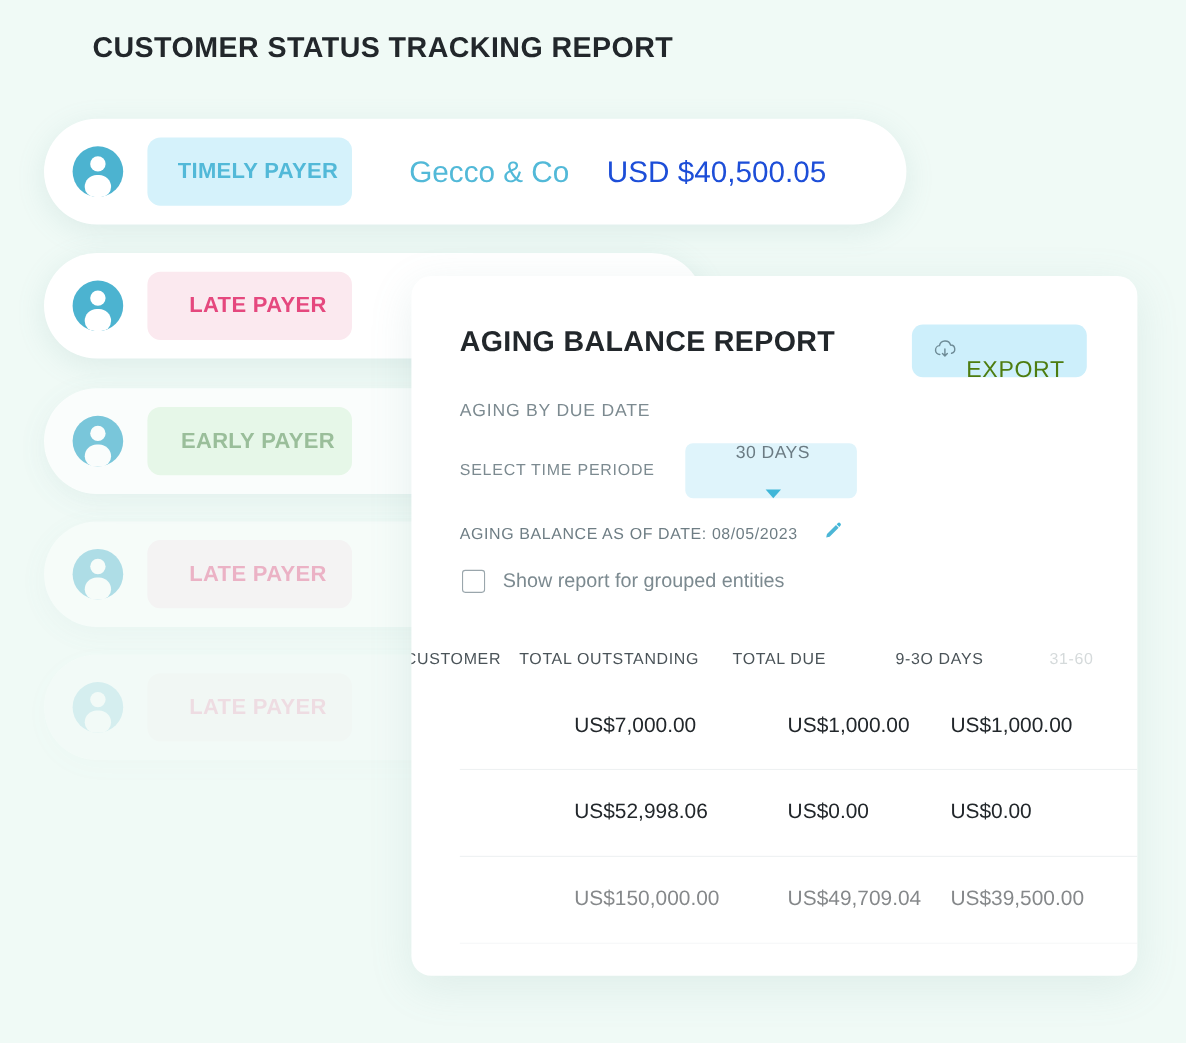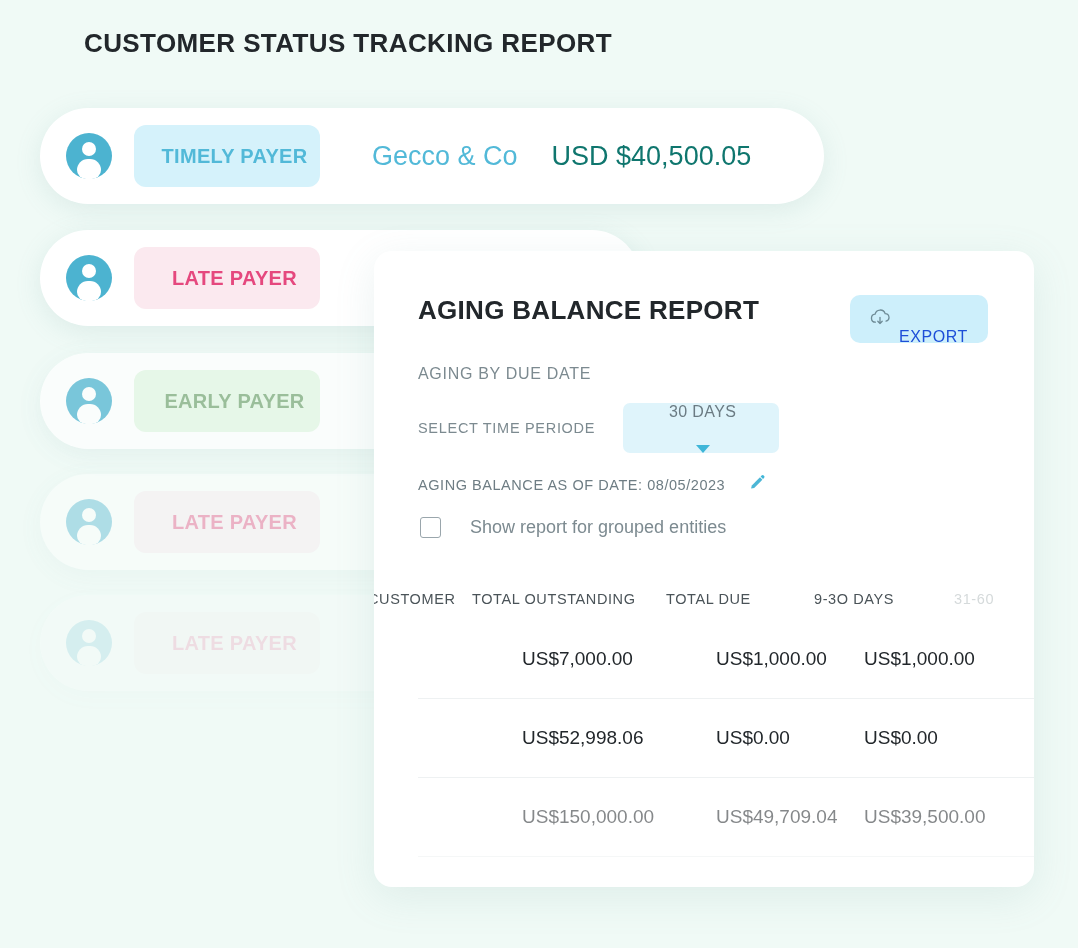--- a/index.html
+++ b/index.html
@@ -110,21 +110,21 @@
   .company-name {
     margin-left: 52px;
     font-size: 27px;
     color: #52b9d8;
     white-space: nowrap;
   }
 
   .amount-value {
     margin-left: 34px;
     font-size: 27px;
-    color: #0f766e;
+    color: #1d4ed8;
     white-space: nowrap;
   }
 
   
   .report-card {
     position: absolute;
     left: 374px;
     top: 251px;
     width: 660px;
     height: 636px;
@@ -155,22 +155,22 @@
     gap: 9px;
     background: #cdeffb;
     border: none;
     border-radius: 10px;
     padding: 0 20px;
     height: 48px;
     cursor: pointer;
     font-family: inherit;
   }
   .export-label {
-    font-size: 16px;
-    color: #1d4ed8;
+    font-size: 21px;
+    color: #4d7c0f;
     letter-spacing: 0.6px;
     white-space: nowrap;
     margin-top: 36px;
   }
   .cloud-icon { display: block; }
 
   .subtitle {
     padding: 22px 0 0 44px;
     font-size: 16px;
     letter-spacing: 0.7px;
@@ -226,21 +226,21 @@
     font-size: 14.5px;
     letter-spacing: 0.55px;
     color: #6e7d84;
     white-space: nowrap;
   }
   .pencil-icon { display: block; cursor: pointer; }
 
   .check-row {
     display: flex;
     align-items: center;
-    gap: 29px;
+    gap: 16px;
     padding: 20px 0 0 46px;
   }
   .checkbox {
     width: 21px;
     height: 21px;
     border: 1.8px solid #9aa6ac;
     border-radius: 3px;
     background: #ffffff;
     cursor: pointer;
     flex: 0 0 auto;

